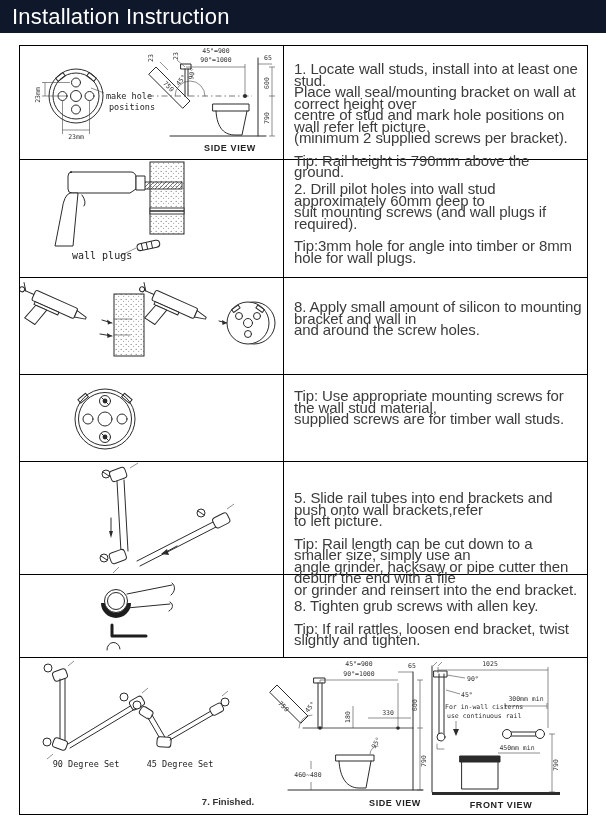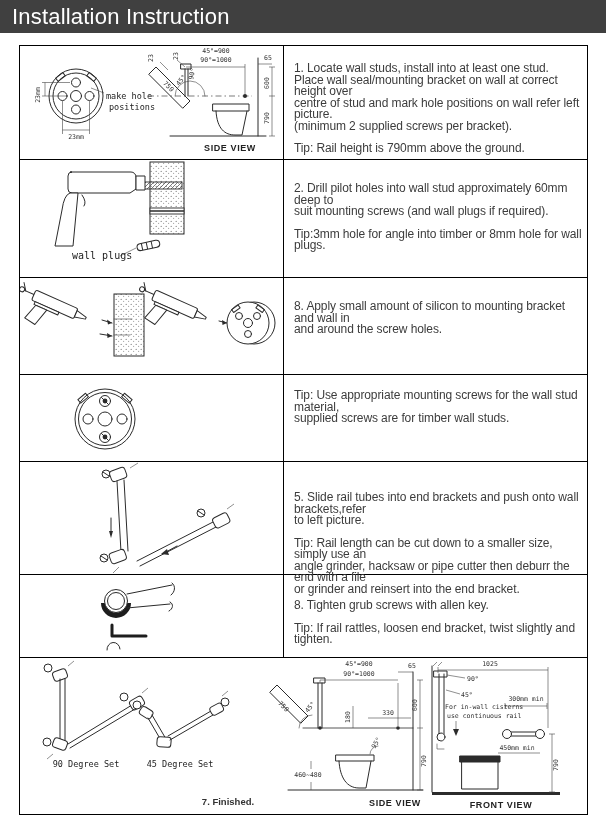--- a/index.html
+++ b/index.html
@@ -1,24 +1,24 @@
 <!DOCTYPE html>
 <html><head>
 <meta charset="utf-8">
 <style>
   * { margin:0; padding:0; box-sizing:border-box; }
   html,body { background:#fff; }
   body { width:606px; height:819px; position:relative; font-family:"Liberation Sans",sans-serif; }
-  .titlebar { position:absolute; top:0; left:0; width:606px; height:33px; background:#404040; color:#fff;
+  .titlebar { position:absolute; top:0; left:0; width:606px; height:33px; background:#0f172a; color:#fff;
               display:flex; align-items:center; padding-left:12px; font-size:22px; letter-spacing:0.2px; }
   .itable { position:absolute; left:19px; top:45px; width:569px; height:770px; border:1px solid #000; background:#fff; }
   .irow { display:flex; border-bottom:1px solid #000; }
   .irow.last { border-bottom:none; }
   .cell-img { width:264px; border-right:1px solid #000; position:relative; overflow:hidden; }
-  .cell-text { flex:1; padding:2px 4px 0 10px; font-size:12px; color:#3c3c3c; line-height:11.5px; letter-spacing:-0.1px; }
+  .cell-text { flex:1; padding:2px 4px 0 10px; font-size:15px; color:#3c3c3c; line-height:11.5px; letter-spacing:-0.1px; }
   .cell-text .body { white-space:pre-line; margin-bottom:11px; }
   .cell-text .tip  { white-space:pre-line; }
   .pt17 { padding-top:17px; } .pt23 { padding-top:23px; } .pt15 { padding-top:15px; }
   .pt30 { padding-top:30px; } .pt25 { padding-top:25px; }
   svg { display:block; }
   .ln  { fill:none; stroke:#2b2b2b; stroke-width:1; stroke-linecap:round; stroke-linejoin:round; }
   .lnf { fill:#fff; stroke:#2b2b2b; stroke-width:1; stroke-linejoin:round; }
   .dln { fill:none; stroke:#444; stroke-width:0.6; }
   .dash { fill:none; stroke:#444; stroke-width:0.7; stroke-dasharray:6 3 1.5 3; }
   .dot { fill:#2b2b2b; stroke:none; }

